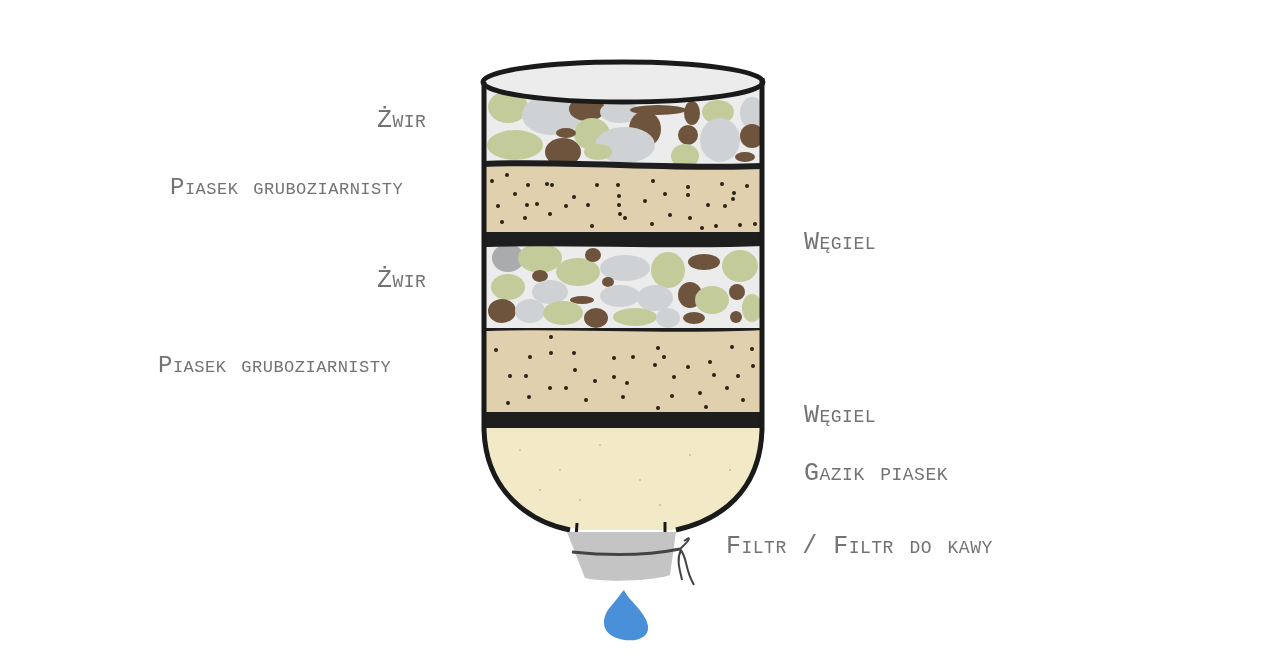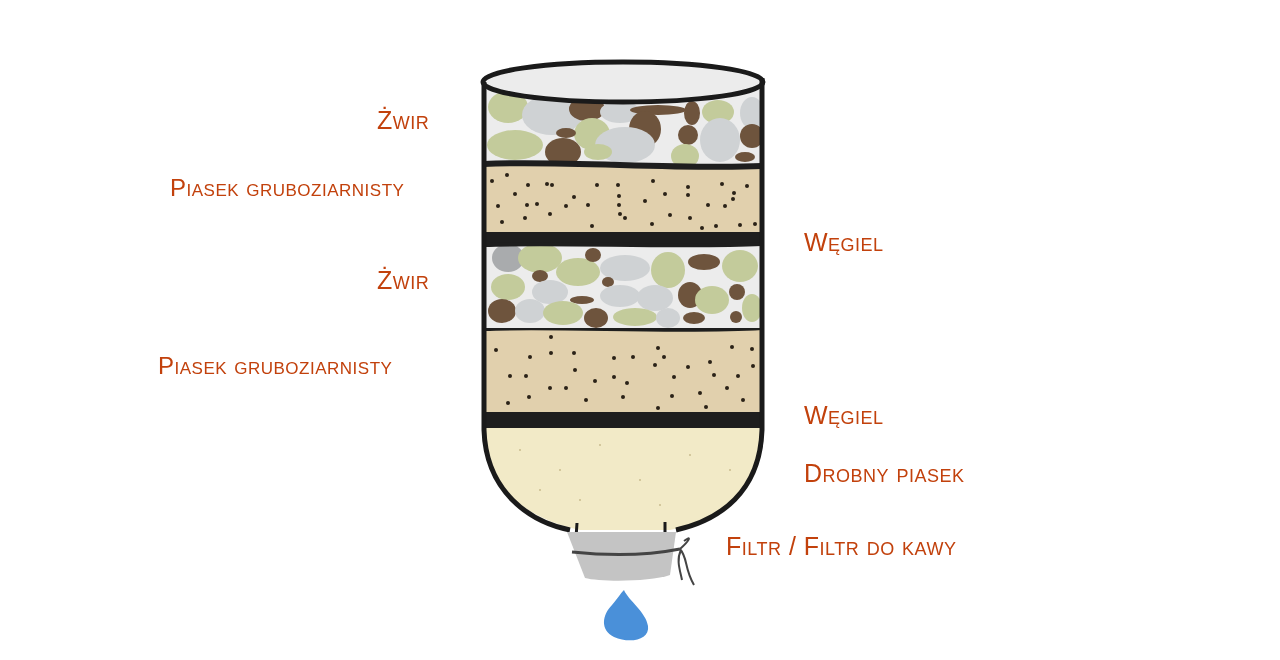--- a/index.html
+++ b/index.html
@@ -1,20 +1,20 @@
 <!DOCTYPE html>
 <html><head>
 <meta charset="utf-8">
 <style>
   html, body { margin:0; padding:0; background:#ffffff; }
   body { width:1280px; height:660px; position:relative; overflow:hidden; }
   .label {
     position:absolute;
-    font-family: Liberation Sans, sans-serif;
-    color:#c2410c;
+    font-family: Liberation Mono, monospace;
+    color:#737373;
     font-variant: small-caps;
     font-size:25px;
     letter-spacing:0.5px;
     white-space:nowrap;
     line-height:1;
   }
   svg#diagram { position:absolute; left:0; top:0; }
 </style>
 </head>
 <body>
@@ -198,14 +198,14 @@
     <path d="M624,590 C628,600 646,612 648,626 C650,640 630,644 614,637 C600,630 602,615 612,605 C618,598 620,594 624,590 Z" fill="#4a90d9"></path>
   </g>
 </svg>
 
 <div class="label" style="left:377px; top:108px;">Żwir</div>
 <div class="label" style="left:170px; top:176px; font-size:24px;">Piasek gruboziarnisty</div>
 <div class="label" style="left:804px; top:230px;">Węgiel</div>
 <div class="label" style="left:377px; top:268px;">Żwir</div>
 <div class="label" style="left:158px; top:354px; font-size:24px;">Piasek gruboziarnisty</div>
 <div class="label" style="left:804px; top:403px;">Węgiel</div>
-<div class="label" style="left:804px; top:461px;">Drobny piasek</div>
+<div class="label" style="left:804px; top:461px;">Gazik piasek</div>
 <div class="label" style="left:726px; top:534px;">Filtr / Filtr do kawy</div>
 
 </body></html>

